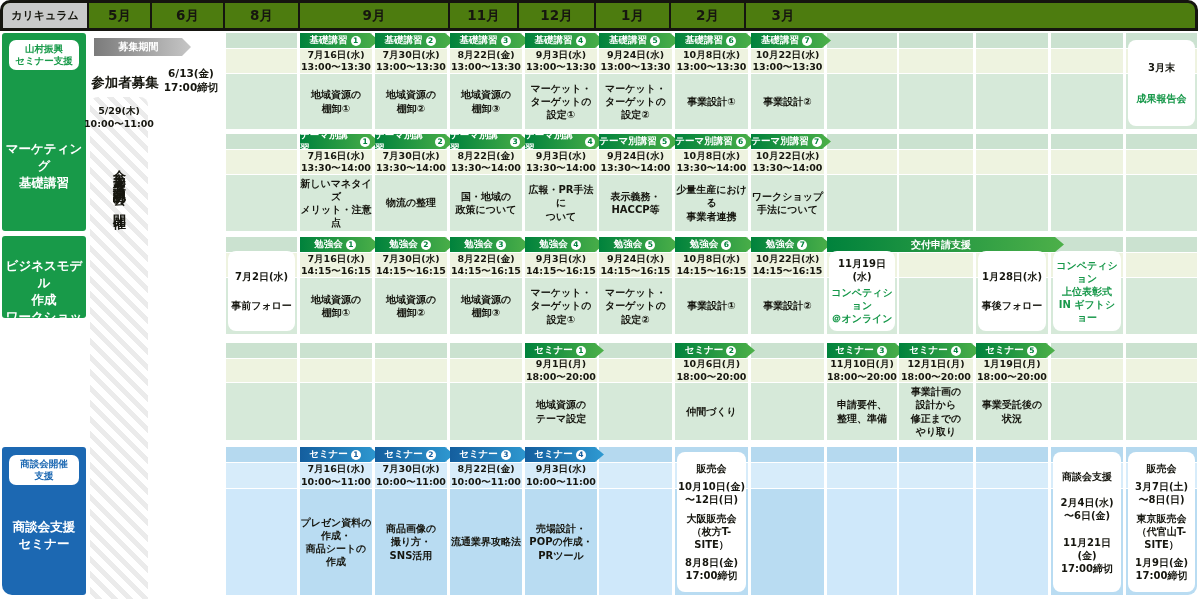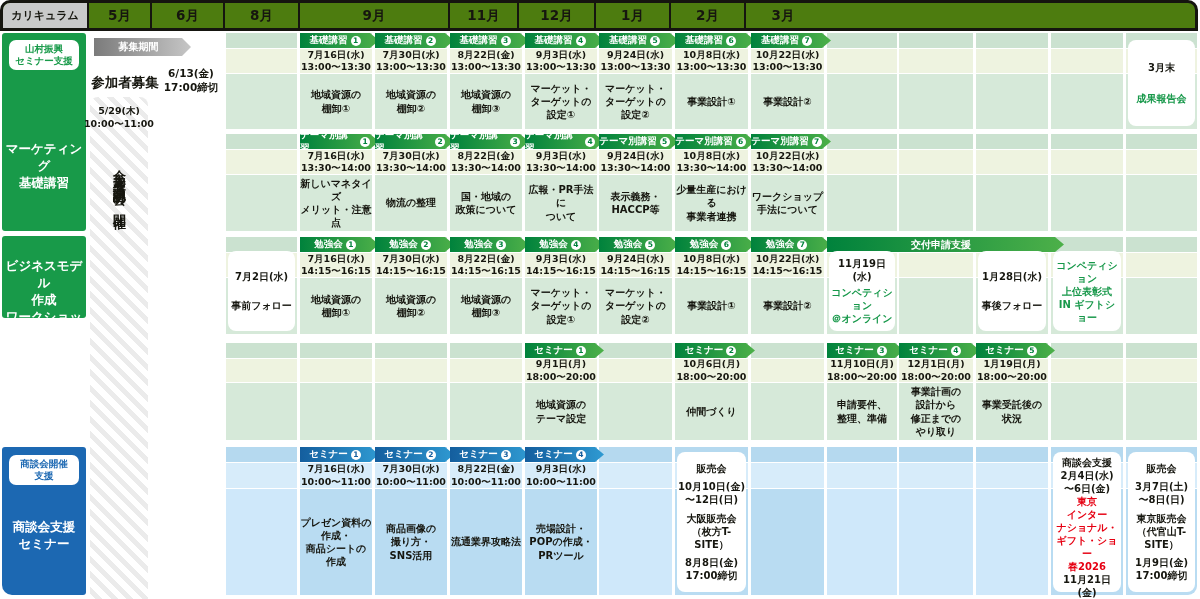--- a/index.html
+++ b/index.html
@@ -584,25 +584,20 @@
 〜12日(日)</div>
         <div class="pre">大阪販売会
 （枚方T-SITE）</div>
         <div class="pre">8月8日(金)
 17:00締切</div>
       </div>
       <div class="wbox" style="left: 1053px; top: 452px; width: 68px; height: 140px;">
         <div class="pre">商談会支援</div>
         <div class="pre">2月4日(水)
 〜6日(金)</div>
-        <div class="pre c-red">東京
-インター
-ナショナル・
-ギフト・ショー
-春2026</div>
         <div class="pre">11月21日(金)
 17:00締切</div>
       </div>
       <div class="wbox" style="left: 1128px; top: 452px; width: 67px; height: 140px;">
         <div class="pre">販売会</div>
         <div class="pre">3月7日(土)
 〜8日(日)</div>
         <div class="pre">東京販売会
 （代官山T-SITE）</div>
         <div class="pre">1月9日(金)

